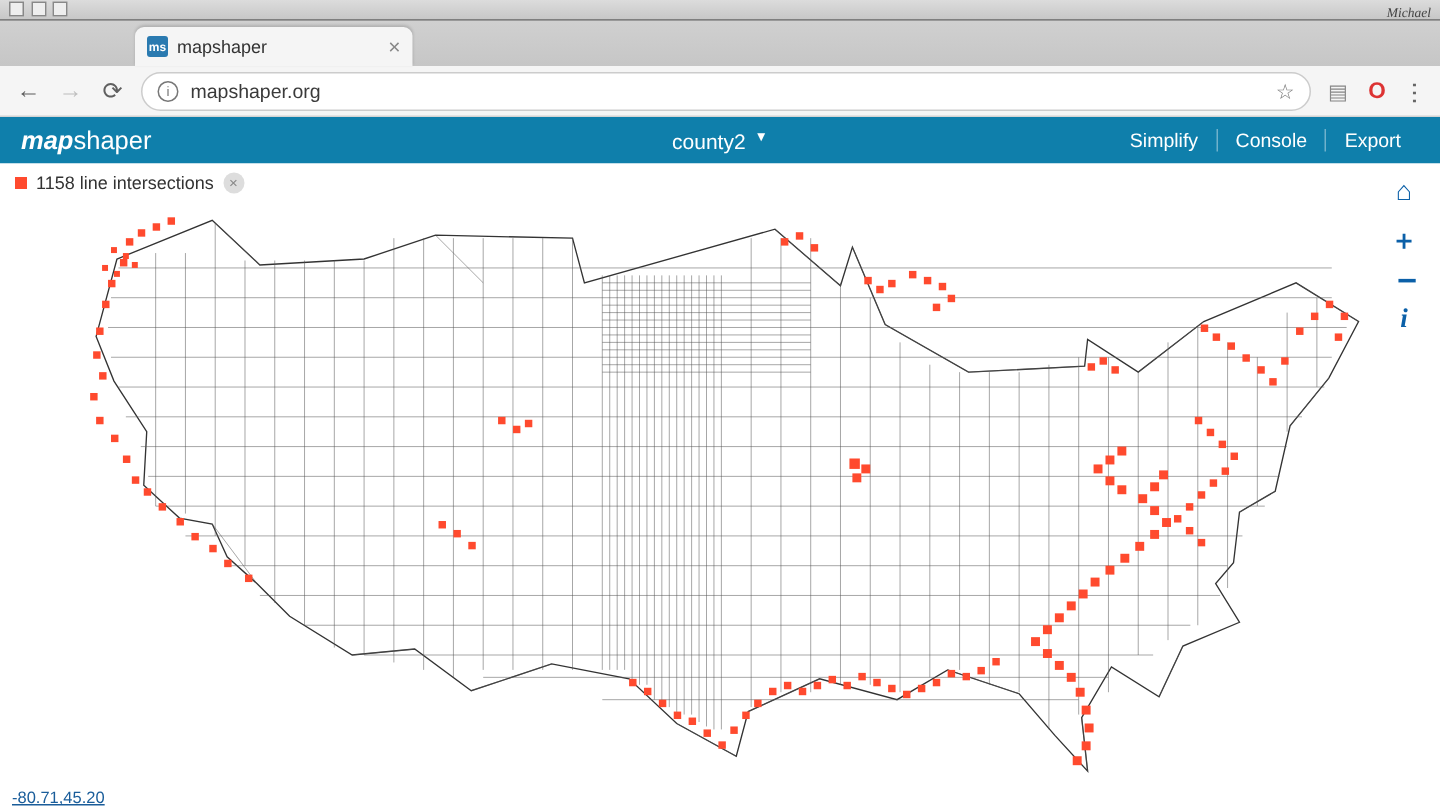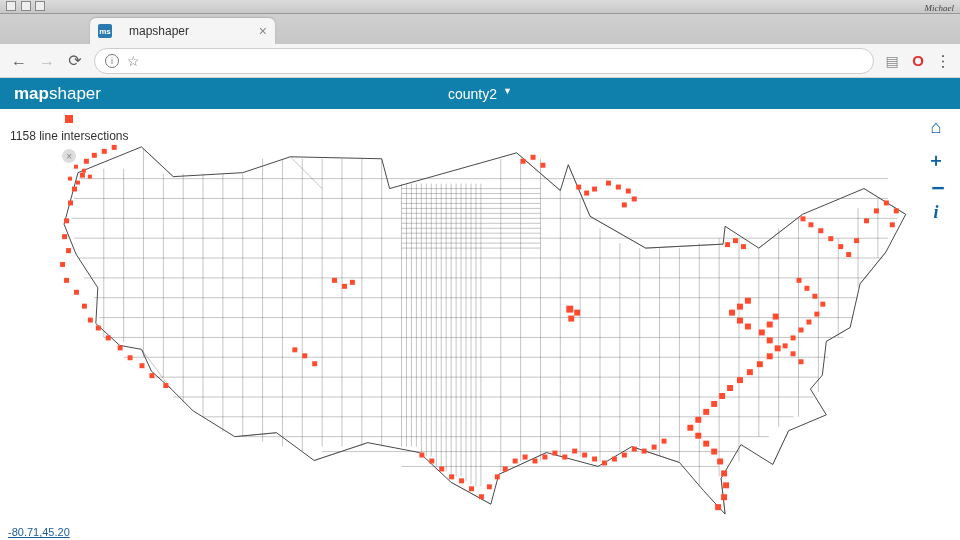--- a/index.html
+++ b/index.html
@@ -3,44 +3,44 @@
 <meta charset="utf-8">
 <style>
   * { box-sizing: border-box; margin: 0; padding: 0; }
   html, body { width: 960px; height: 540px; overflow: hidden; font-family: Arial, Helvetica, sans-serif; background: #000; }
   .os-bar { height: 14px; background: linear-gradient(#dcdcdc,#c7c7c7); border-bottom:1px solid #999; display:flex; justify-content:space-between; align-items:flex-end; font-size:9px; color:#444; padding:0 6px;}
   .os-bar .right { font-style: italic; font-family: cursive; }
   .win-ctrl { width:10px; height:10px; border:1px solid #888; background:#eee; margin-right:2px; display:inline-block;}
   .chrome { background: #cfcfcf; height: 526px; width: 100%; position: relative; }
   .tabstrip { height: 30px; display:flex; align-items:flex-end; padding-left: 90px; background: linear-gradient(#d0d0d0,#c6c6c6);}
   .tab { background:#f5f5f5; height:26px; width:185px; border-top-left-radius:6px; border-top-right-radius:6px; display:flex; align-items:center; padding:0 8px; font-size:12px; color:#333; position:relative; box-shadow: 0 -1px 2px rgba(0,0,0,.15);}
-  .tab .favicon { width:14px; height:14px; background:#2a7ab0; color:#fff; font-size:8px; font-weight:bold; display:flex; align-items:center; justify-content:center; margin-right:17px; border-radius:2px;}
+  .tab .favicon { width:14px; height:14px; background:#2a7ab0; color:#fff; font-size:8px; font-weight:bold; display:flex; align-items:center; justify-content:center; margin-right:6px; border-radius:2px;}
   .tab .close { margin-left:auto; color:#888; font-size:14px; cursor:pointer;}
   .toolbar { background:#f5f5f5; height:34px; display:flex; align-items:center; padding:0 10px; gap:10px; border-bottom:1px solid #d4d4d4;}
   .navbtn { width:18px; height:18px; display:flex; align-items:center; justify-content:center; color:#5f5f5f; font-size:16px; cursor:pointer;}
   .navbtn.disabled { color:#bfbfbf; }
   .omnibox { flex:1; height:26px; border:1px solid #ccc; border-radius:13px; background:#fff; display:flex; align-items:center; padding:0 10px; font-size:13px; color:#3a3a3a; gap:8px;}
   .omnibox .info { width:14px; height:14px; border:1.5px solid #777; border-radius:50%; display:flex; align-items:center; justify-content:center; font-size:9px; color:#777;}
   .omnibox .url { flex:1; white-space:nowrap; overflow:hidden;}
   .omnibox .star { color:#777; font-size:14px;}
   .ext { width:16px; height:16px; display:flex; align-items:center; justify-content:center;}
   .ext.page { color:#888; font-size:14px;}
   .ext.opera { color:#d33; font-size:15px; font-weight:bold;}
   .menu { color:#666; font-size:16px; letter-spacing:-2px; transform: rotate(90deg);}
   .viewport { position:absolute; top:64px; left:0; right:0; bottom:0; background:#fff;}
   .appbar { background:#0f7fab; height:31px; display:flex; align-items:center; color:#fff; padding:0 14px; font-size:14px;}
   .logo { font-size:17px; font-weight:300;}
-  .logo b { font-weight:700;}
+  .logo b { font-weight:700;font-style:italic;}
   .layer-sel { position:absolute; left:50%; transform:translateX(-50%); display:flex; align-items:flex-start; gap:6px; cursor:pointer;}
   .layer-sel .tri { font-size:9px;}
   .appbar-right { margin-left:auto; display:flex; align-items:center; gap:0;}
   .appbar-right .link { padding:0 12px; border-left:1px solid rgba(255,255,255,.4); cursor:pointer; font-size:13px;}
   .appbar-right .link:first-child { border-left:none;}
   .map-area { position:absolute; top:31px; left:0; right:0; bottom:0; background:#fff;}
-  .status { position:absolute; top:6px; left:10px; font-size:12px; color:#333; display:flex; align-items:center; gap:6px;flex-direction:column;}
+  .status { position:absolute; top:6px; left:10px; font-size:12px; color:#333; display:flex; align-items:center; gap:6px;}
   .status .sq { width:8px; height:8px; background:#ff4a2e;}
   .status .x { width:14px; height:14px; border-radius:50%; background:#ddd; color:#888; font-size:10px; display:flex; align-items:center; justify-content:center; cursor:pointer;}
   .coords { position:absolute; bottom:2px; left:8px; font-size:11px; color:#1a5d9a;text-decoration:underline;}
   .map-tools { position:absolute; top:8px; right:14px; display:flex; flex-direction:column; gap:10px; align-items:center;}
   .tool { color:#0b60a8; font-size:18px; font-weight:bold; cursor:pointer; width:20px; text-align:center;}
   .tool.minus { font-size:24px; line-height:10px;}
   .tool.info { font-family: Georgia, serif; font-style:italic;}
   .map-svg { position:absolute; top:20px; left:10px; right:28px; bottom:14px;}
   svg { width:100%; height:100%;}
   .lines path { fill:none; stroke:#555; stroke-width:.35; stroke-linejoin:round;}
@@ -68,36 +68,42 @@
       <span class="close">×</span>
     </div>
   </div>
 
   <div class="toolbar">
     <span class="navbtn">←</span>
     <span class="navbtn disabled">→</span>
     <span class="navbtn">⟳</span>
     <div class="omnibox">
       <span class="info">i</span>
+      <span class="url">mapshaper.org</span>
       <span class="star">☆</span>
     </div>
     <span class="ext page">▤</span>
     <span class="ext opera">O</span>
     <span class="menu">⋯</span>
   </div>
 
   <div class="viewport">
 
     <div class="appbar">
       <span class="logo">
         <b>map</b><span>shaper</span>
       </span>
       <span class="layer-sel">
         <span>county2</span>
         <span class="tri">▼</span>
+      </span>
+      <span class="appbar-right">
+        <span class="link">Simplify</span>
+        <span class="link">Console</span>
+        <span class="link">Export</span>
       </span>
     </div>
 
     <div class="map-area">
 
       <div class="status">
         <span class="sq"></span>
         <span>1158 line intersections</span>
         <span class="x">×</span>
       </div>

